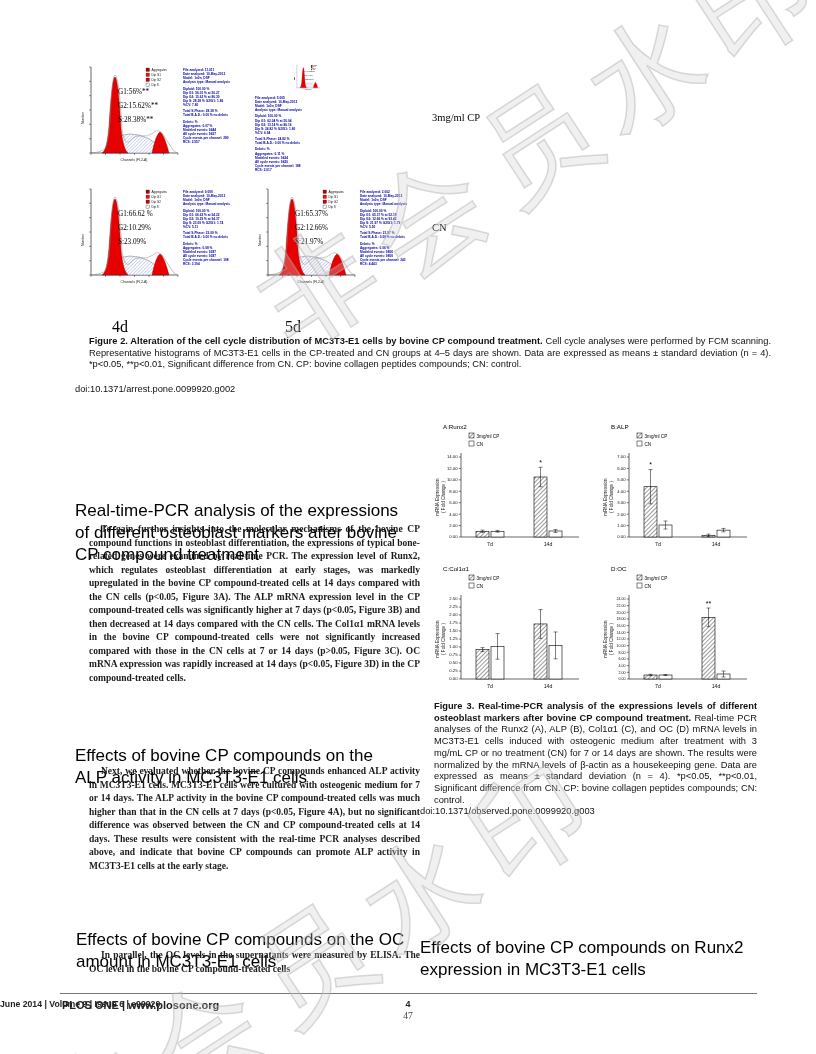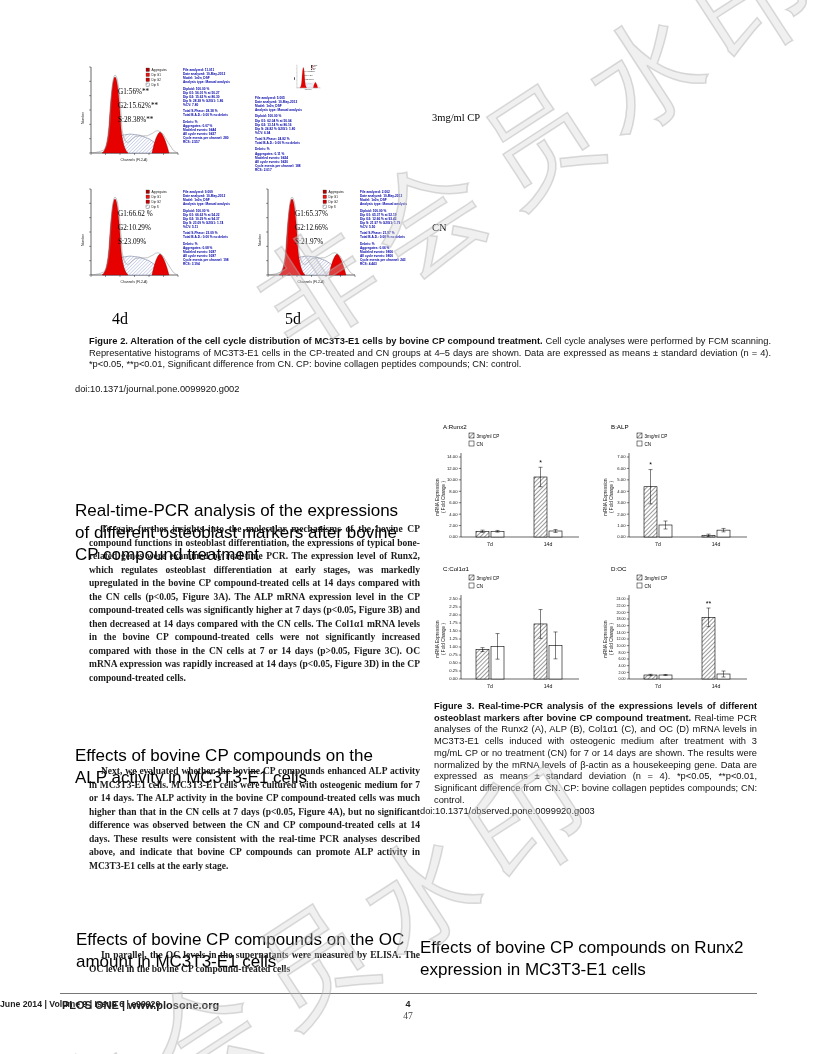--- a/index.html
+++ b/index.html
@@ -10,21 +10,21 @@
   .just{text-align:justify;margin-left:14px;}
   p{margin:0;}
   .header-line{top:27px;left:0;width:755px;text-align:right;font-size:8.8px;color:#333;}
   .body-p{font-size:9.5px;line-height:13.5px;}
   .indent{text-indent:12px;font-weight:bold;}
   .sec-h{font-size:17px;line-height:22px;font-weight:400;color:#000;
          font-family:"Liberation Sans","DejaVu Sans",sans-serif;}
   .caption{font-size:9.3px;line-height:11.7px;color:#111;}
   .caption b{font-weight:700;}
   .doi{font-size:9.3px;color:#111;}
-  .day-label{font-size:16px;color:#000;}
+  .day-label{font-size:16px;color:#000;margin-top:8px;}
   .row-label{font-size:10.5px;color:#000;}
   #figure2{left:78px;top:64px;width:420px;height:262px;}
   #flow-grid{position:absolute;left:0;top:0;width:360px;height:230px;}
   .flow-panel{position:absolute;width:172px;height:108px;display:flex;}
   .flow-info{width:64px;padding-top:4px;color:#0000a8;font-weight:bold;
              font-family:"Liberation Sans","DejaVu Sans",sans-serif;}
   .flow-info-line{font-size:3.2px;line-height:4.1px;white-space:nowrap;}
   #chart-grid{left:417px;top:417px;width:340px;height:284px;}
   svg text{font-family:"Liberation Sans","DejaVu Sans",sans-serif;}
   svg text.pct{font-family:"Liberation Serif","DejaVu Serif",serif;}
@@ -299,21 +299,21 @@
       </div>
     <div class="abs day-label" style="left:34px;top:246px">4d</div>
     <div class="abs day-label" style="left:207px;top:246px">5d</div>
   </div>
   <div class="abs row-label" style="left:432px;top:112px">3mg/ml CP</div>
   <div class="abs row-label" style="left:432px;top:222px">CN</div>
 
   <div class="abs sans caption just" style="left:75px;top:336px;width:682px">
     <b>Figure 2. Alteration of the cell cycle distribution of MC3T3-E1 cells by bovine CP compound treatment.</b><span> Cell cycle analyses were performed by FCM scanning. Representative histograms of MC3T3-E1 cells in the CP-treated and CN groups at 4–5 days are shown. Data are expressed as means ± standard deviation (n = 4). *p&lt;0.05, **p&lt;0.01, Significant difference from CN. CP: bovine collagen peptides compounds; CN: control.</span>
   </div>
-  <div class="abs sans doi" style="left:75px;top:384px">doi:10.1371/journal.pone.0099920.g002</div>
+  <div class="abs sans doi" style="left:75px;top:384px">doi:10.1371/arrest.pone.0099920.g002</div>
 
   <h2 class="abs sec-h" style="left:75px;top:486px;width:331px">Real-time-PCR analysis of the expressions of different osteoblast markers after bovine CP compound treatment</h2>
   <p class="abs body-p just indent" style="left:75px;top:523px;width:331px">To gain further insights into the molecular mechanisms of the bovine CP compound functions in osteoblast differentiation, the expressions of typical bone-related genes were examined by real-time PCR. The expression level of Runx2, which regulates osteoblast differentiation at early stages, was markedly upregulated in the bovine CP compound-treated cells at 14 days compared with the CN cells (p&lt;0.05, Figure 3A). The ALP mRNA expression level in the CP compound-treated cells was significantly higher at 7 days (p&lt;0.05, Figure 3B) and then decreased at 14 days compared with the CN cells. The Col1α1 mRNA levels in the bovine CP compound-treated cells were not significantly increased compared with those in the CN cells at 7 or 14 days (p&gt;0.05, Figure 3C). OC mRNA expression was rapidly increased at 14 days (p&lt;0.05, Figure 3D) in the CP compound-treated cells.</p>
   <h2 class="abs sec-h" style="left:75px;top:731px;width:331px">Effects of bovine CP compounds on the ALP activity in MC3T3-E1 cells</h2>
   <p class="abs body-p just indent" style="left:75px;top:765px;width:331px">Next, we evaluated whether the bovine CP compounds enhanced ALP activity in MC3T3-E1 cells. MC3T3-E1 cells were cultured with osteogenic medium for 7 or 14 days. The ALP activity in the bovine CP compound-treated cells was much higher than that in the CN cells at 7 days (p&lt;0.05, Figure 4A), but no significant difference was observed between the CN and CP compound-treated cells at 14 days. These results were consistent with the real-time PCR analyses described above, and indicate that bovine CP compounds can promote ALP activity in MC3T3-E1 cells at the early stage.</p>
   <h2 class="abs sec-h" style="left:76px;top:915px;width:331px">Effects of bovine CP compounds on the OC amount in MC3T3-E1 cells</h2>
   <p class="abs body-p just indent" style="left:75px;top:949px;width:331px">In parallel, the OC levels in the supernatants were measured by ELISA. The OC level in the bovine CP compound-treated cells</p>
 
   <div class="abs" id="chart-grid">
       <svg viewBox="0 0 168 142" width="168" height="142" style="position: absolute; left: 0px; top: 0px;">

